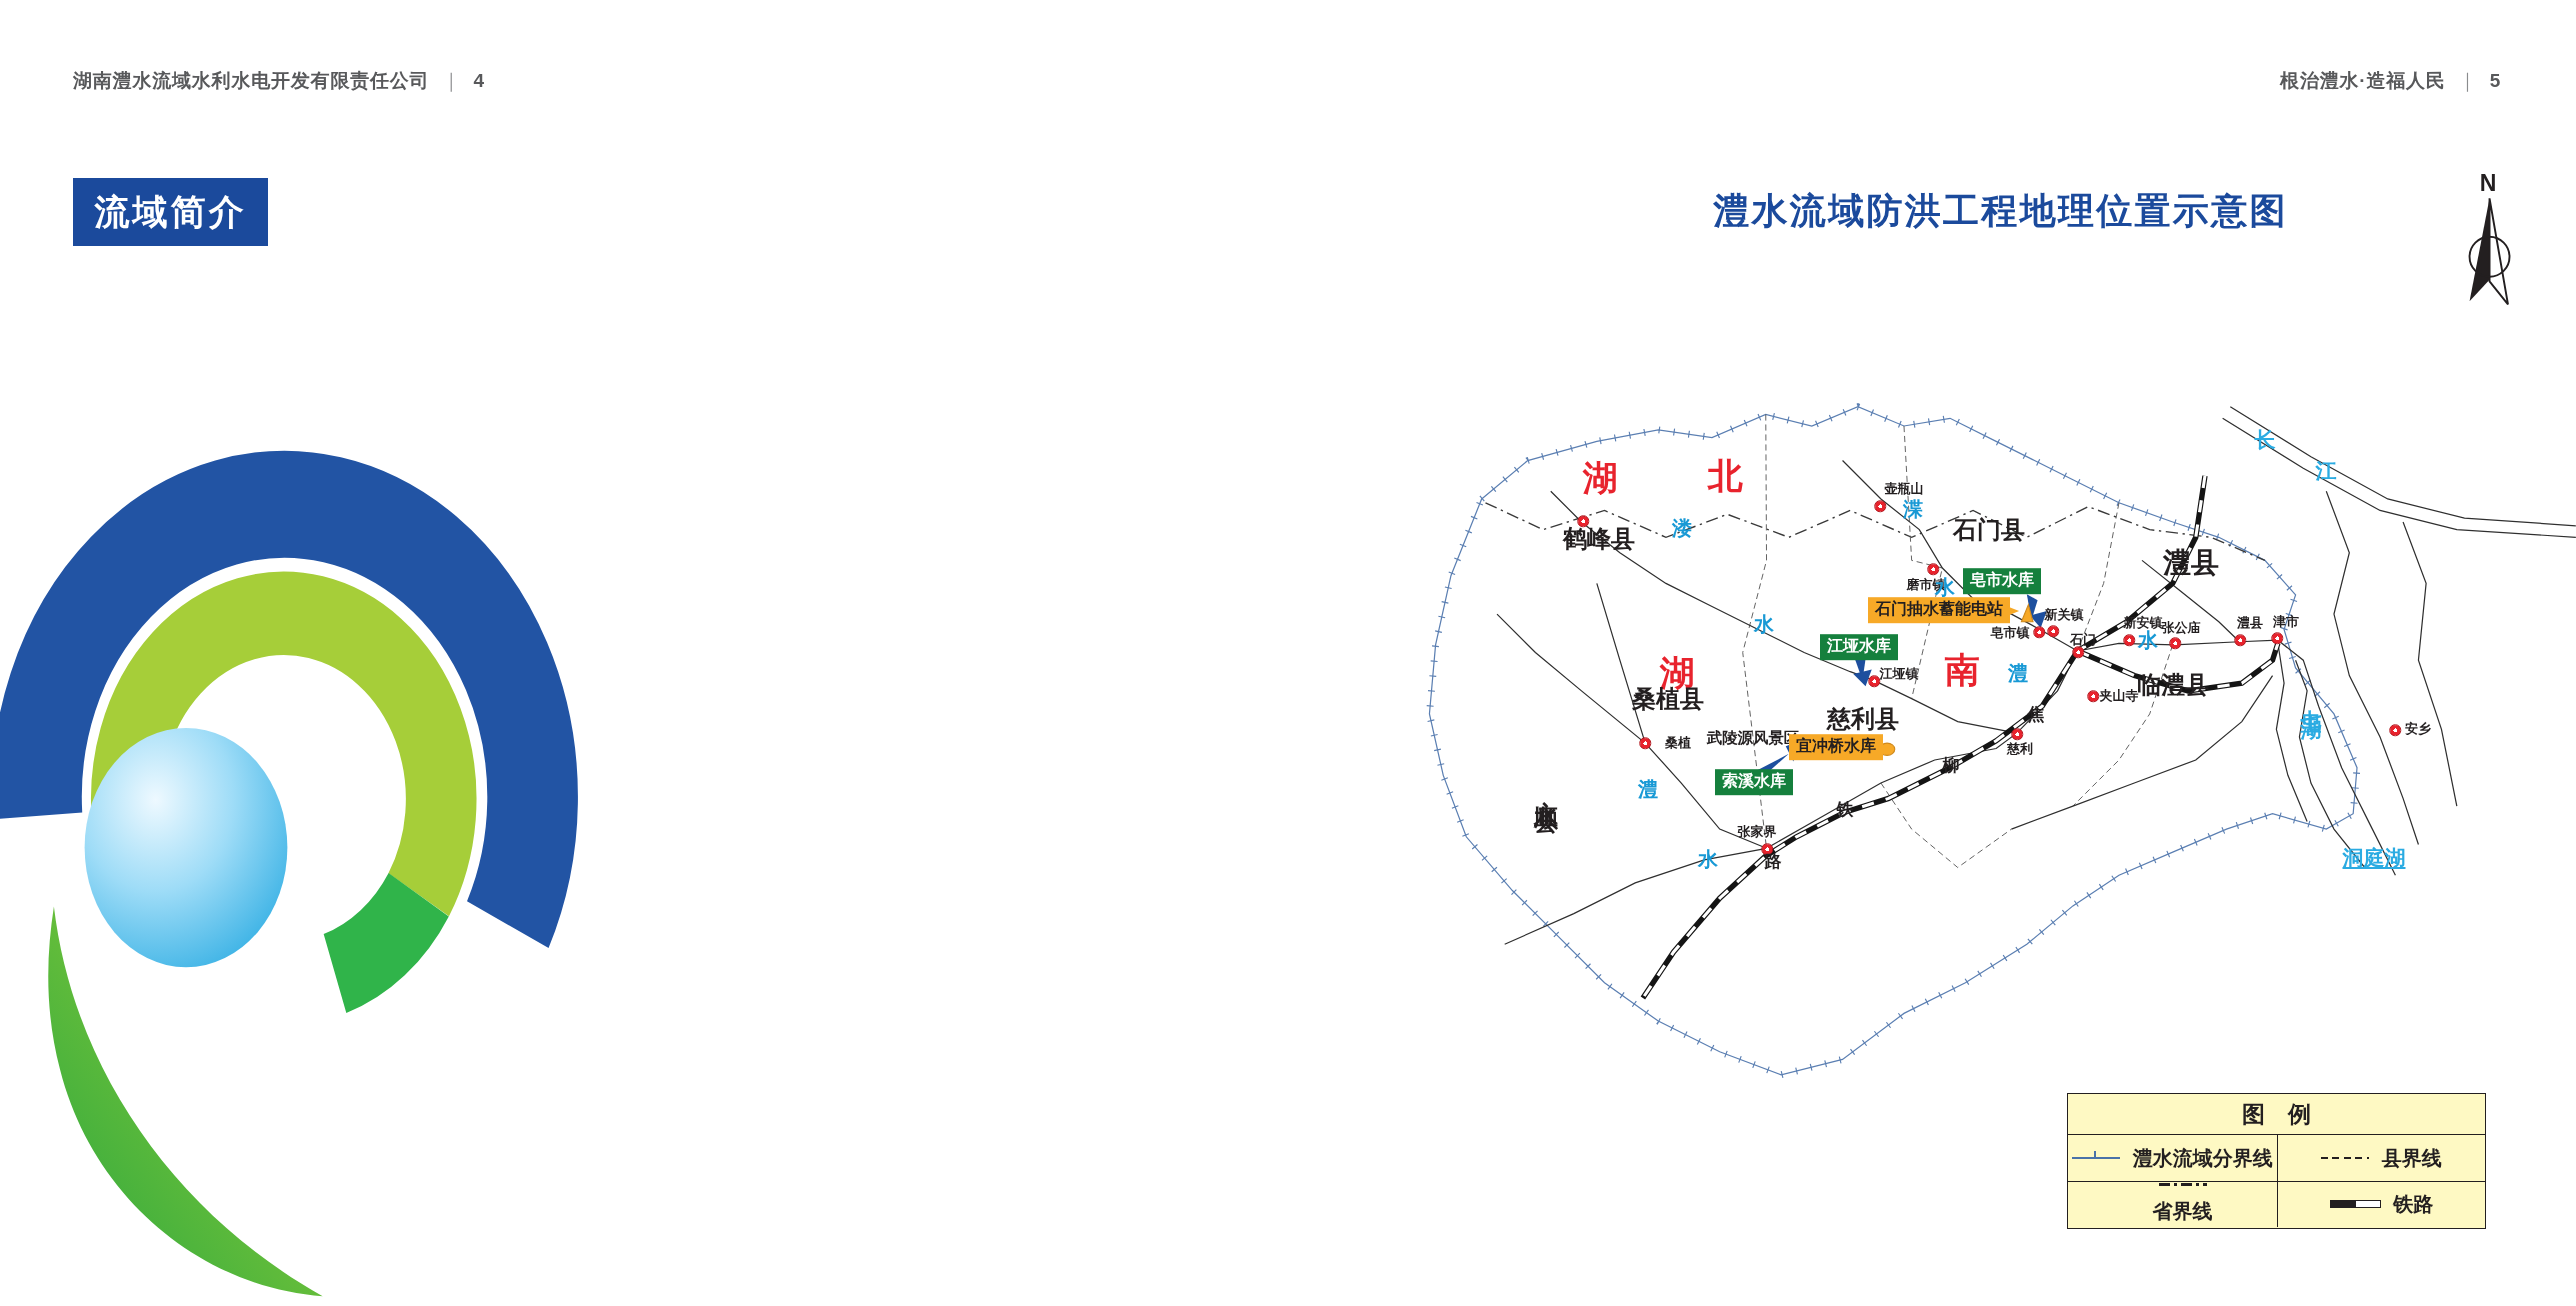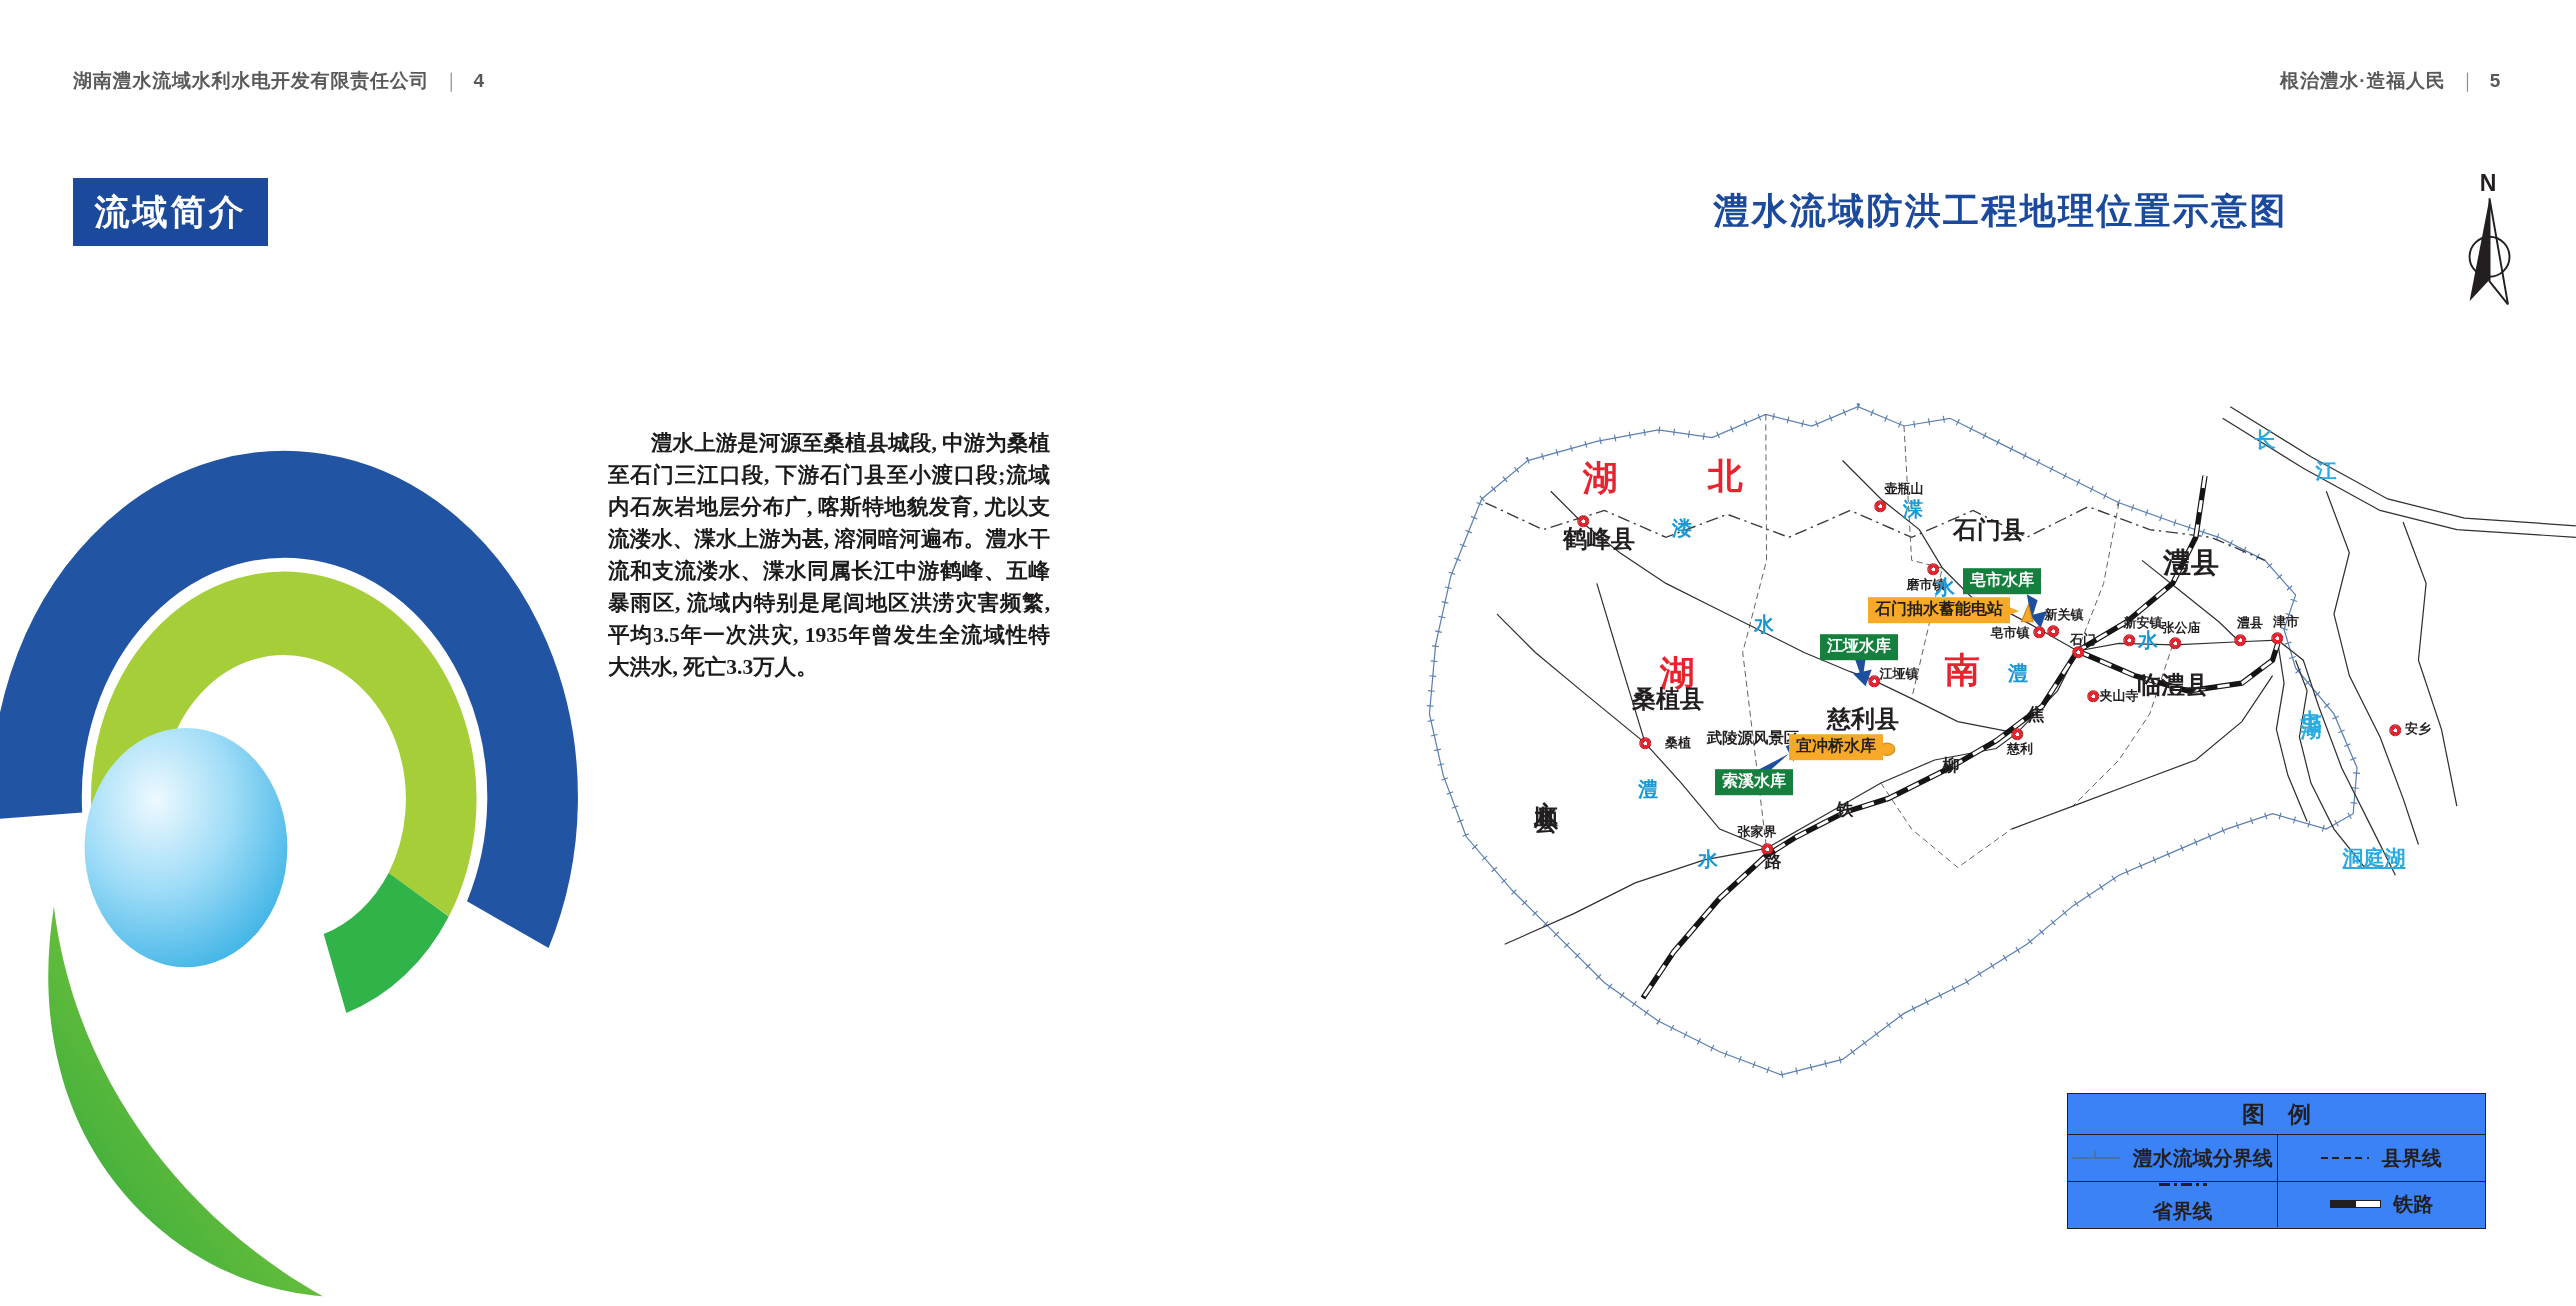--- a/index.html
+++ b/index.html
@@ -43,21 +43,21 @@
   .lbl-rail{font-size:17px;}
   .vertical{writing-mode:vertical-rl;text-orientation:upright;letter-spacing:4.6px;}
   .town-dot{position:absolute;width:11.5px;height:11.5px;border-radius:50%;transform:translate(-50%,-50%);
       background:radial-gradient(circle,#ffffff 0 1.9px,#e8232d 1.9px 100%);border:1.5px solid #b31920;box-sizing:border-box;}
   .res-box{position:absolute;transform:translate(-50%,-50%);white-space:nowrap;font-weight:bold;
       font-size:16px;padding:2.3px 7px;}
   .res-blue{background:#15803d;color:#ffffff;}
   .res-orange{background:#f7a927;color:#231f20;}
 
   
-  #legend{position:absolute;left:2067px;top:1093px;width:419px;height:136px;border:1.5px solid #231f20;background:#3b82f6;box-sizing:border-box;}
+  #legend{position:absolute;left:2067px;top:1093px;width:419px;height:136px;border:1.5px solid #231f20;background:#fef9c3;box-sizing:border-box;}
   #legend-title{position:absolute;left:0;top:0;width:100%;height:41px;line-height:41px;text-align:center;
       font-size:23px;font-weight:bold;border-bottom:1.5px solid #231f20;box-sizing:border-box;color:#231f20;}
   .legend-vline{position:absolute;left:209px;top:41px;height:92px;border-left:1.5px solid #231f20;}
   .legend-hline{position:absolute;left:0;top:87px;width:100%;border-top:1.5px solid #231f20;}
   .legend-cell{position:absolute;width:209px;height:46px;display:flex;align-items:center;justify-content:center;gap:12.3px;}
   .legend-label{font-size:20px;font-weight:bold;color:#231f20;white-space:nowrap;font-family:Liberation Mono, monospace;}
   .sym{display:inline-block;position:relative;}
   .sym-basin{width:48px;height:0;border-top:2.3px solid #4a72a8;}
   .sym-basin::after{content:"";position:absolute;left:21.5px;top:-8.4px;width:2.3px;height:7px;background:#4a72a8;}
   .sym-county{width:48px;height:2.3px;
@@ -95,21 +95,20 @@
   <g transform="scale(1,1.18)">
     <path d="M 48 460 A 323 323 0 1 1 661 580" fill="none" stroke="#2254a4" stroke-width="118"></path>
     <path d="M 166 468 A 205 205 0 1 1 545 547" fill="none" stroke="#a6ce39" stroke-width="92"></path>
     <path d="M 545 547 A 205 205 0 0 1 436 634" fill="none" stroke="#30b44a" stroke-width="92"></path>
     <path d="M 70 560 C 95 740 230 900 420 990 C 260 980 120 880 78 740 C 58 675 60 615 70 560 Z" fill="url(#tailGrad)"></path>
     <circle cx="242" cy="495" r="132" fill="url(#eyeGrad)"></circle>
   </g>
 </svg>
 
 <div id="body-text">
-    <p>澧水上游是河源至桑植县城段, 中游为桑植至石门三江口段, 下游石门县至小渡口段;流域内石灰岩地层分布广, 喀斯特地貌发育, 尤以支流溇水、渫水上游为甚, 溶洞暗河遍布。澧水干流和支流溇水、渫水同属长江中游鹤峰、五峰暴雨区, 流域内特别是尾闾地区洪涝灾害频繁, 平均3.5年一次洪灾, 1935年曾发生全流域性特大洪水, 死亡3.3万人。</p>
   </div>
 
 <div id="map-title">澧水流域防洪工程地理位置示意图</div>
 
 <svg id="compass" viewBox="0 0 96 190">
   <text x="48" y="36" text-anchor="middle" font-size="30" font-weight="bold" fill="#231f20" font-family="Liberation Sans, sans-serif">N</text>
   <path d="M50 46 L24 180 L50 152 Z" fill="#231f20"></path>
   <path d="M50 46 L74 184 L50 154 Z" fill="#ffffff" stroke="#231f20" stroke-width="2.5"></path>
   <circle cx="50" cy="122" r="26" fill="none" stroke="#231f20" stroke-width="2.5"></circle>
 </svg>

